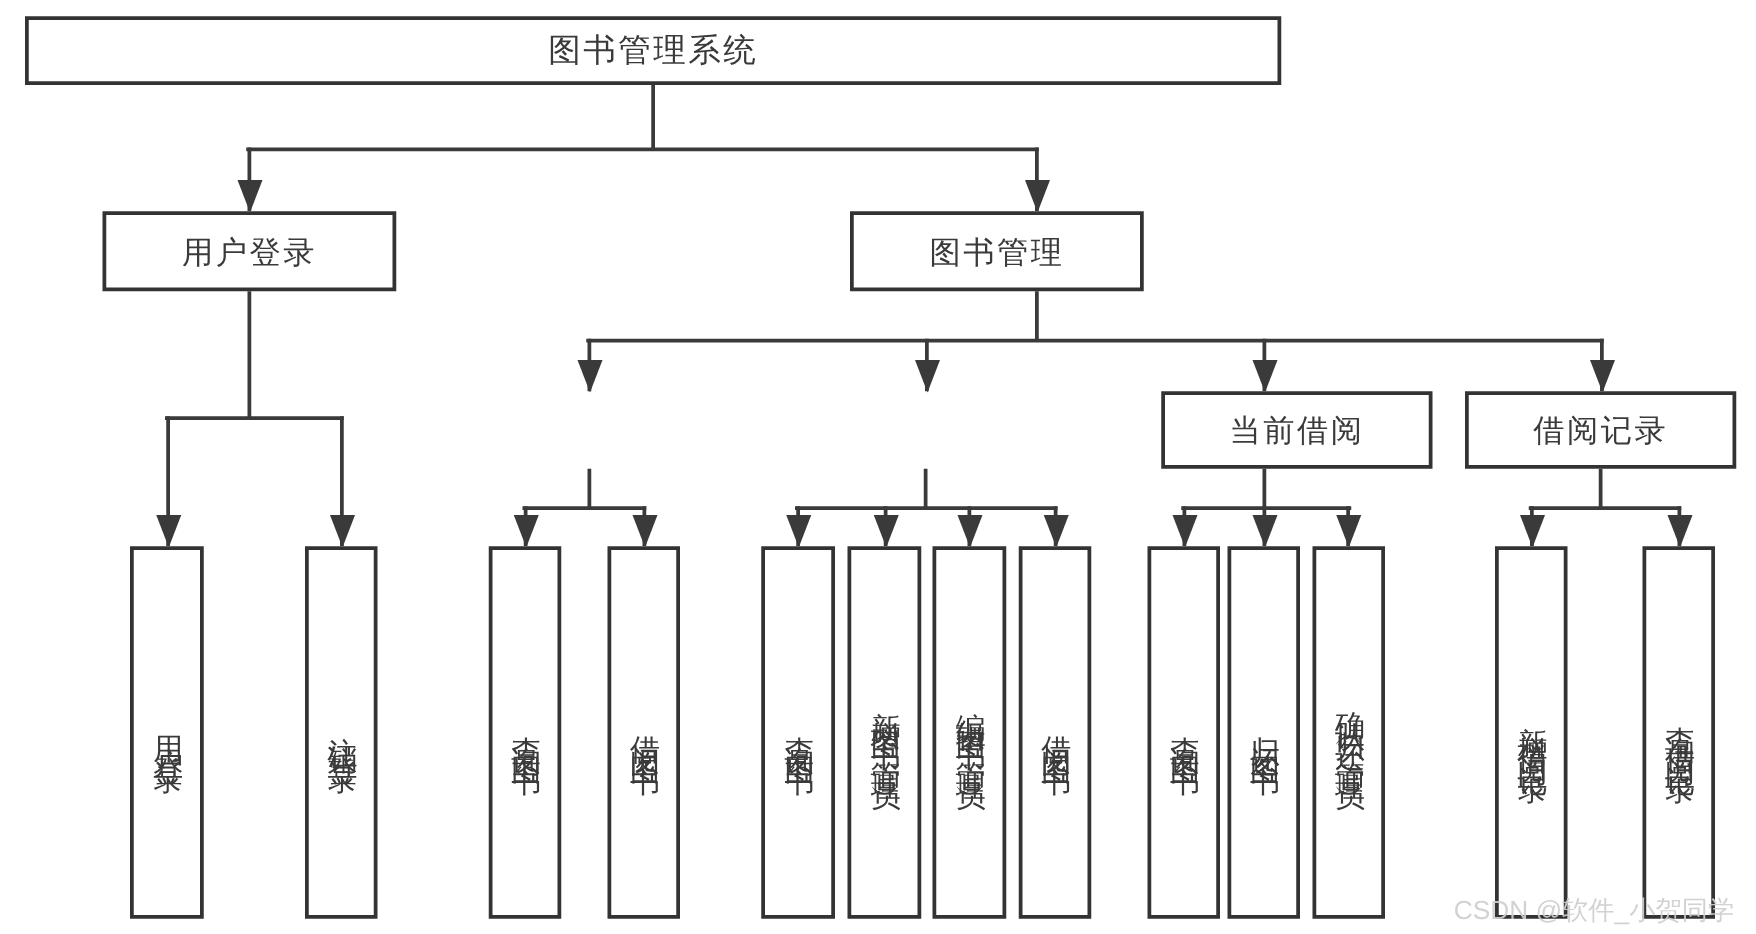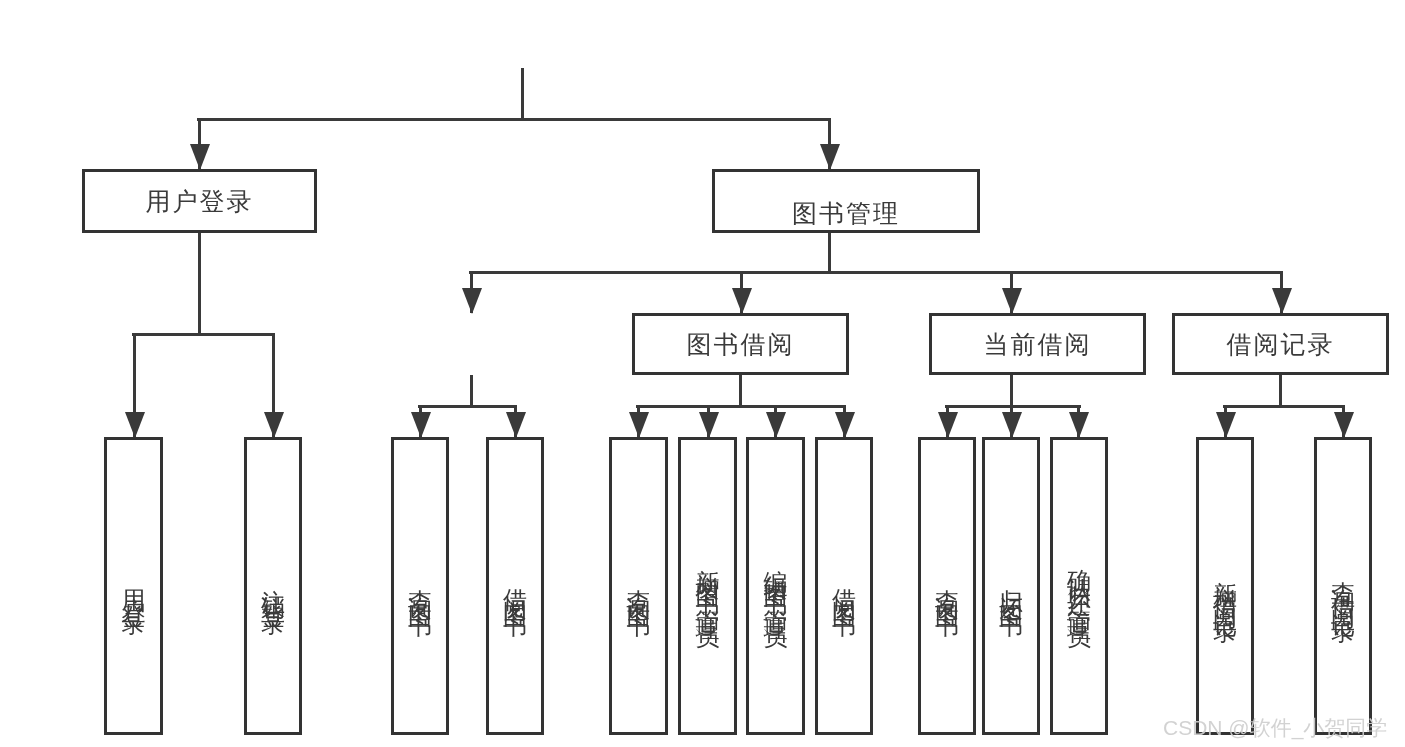--- a/index.html
+++ b/index.html
@@ -71,48 +71,48 @@
     color: rgba(206, 206, 206, 0.92);
     white-space: nowrap;
     z-index: 10;
   }
 </style>
 </head>
 <body>
 
 <div id="canvas">
 
+  <div class="box hnode root" style="left:20px; top:13px; width:1005px; height:55px;">
+    <span>图书管理系统</span>
+  </div>
 
   <div class="vline" style="left:521px; top:68px; height:52px;"></div>
   <div class="hline" style="left:197px; top:118px; width:634px;"></div>
   <div class="arrow" style="left:198px; top:118px; height:51px;"></div>
   <div class="arrow" style="left:828px; top:118px; height:51px;"></div>
 
   <div class="box hnode" style="left:82px; top:169px; width:235px; height:64px;">
     <span>用户登录</span>
   </div>
-  <div class="box hnode" style="left:712px; top:169px; width:268px; height:64px;align-items:flex-end;">
+  <div class="box hnode" style="left:680px; top:169px; width:235px; height:64px;">
     <span>图书管理</span>
   </div>
 
   <div class="vline" style="left:198px; top:233px; height:102px;"></div>
   <div class="hline" style="left:132px; top:333px; width:143px;"></div>
   <div class="arrow" style="left:133px; top:333px; height:104px;"></div>
   <div class="arrow" style="left:272px; top:333px; height:104px;"></div>
 
   <div class="vline" style="left:828px; top:233px; height:40px;"></div>
   <div class="hline" style="left:469px; top:271px; width:814px;"></div>
   <div class="arrow" style="left:470px; top:271px; height:42px;"></div>
   <div class="arrow" style="left:740px; top:271px; height:42px;"></div>
   <div class="arrow" style="left:1010px; top:271px; height:42px;"></div>
   <div class="arrow" style="left:1280px; top:271px; height:42px;"></div>
 
-  <div class="box hnode" style="left:632px; top:313px; width:217px; height:62px;">
-    <span>图书借阅</span>
-  </div>
   <div class="box hnode" style="left:929px; top:313px; width:217px; height:62px;">
     <span>当前借阅</span>
   </div>
   <div class="box hnode" style="left:1172px; top:313px; width:217px; height:62px;">
     <span>借阅记录</span>
   </div>
 
   <div class="vline" style="left:470px; top:375px; height:32px;"></div>
   <div class="vline" style="left:739px; top:375px; height:32px;"></div>
   <div class="vline" style="left:1010px; top:375px; height:32px;"></div>

